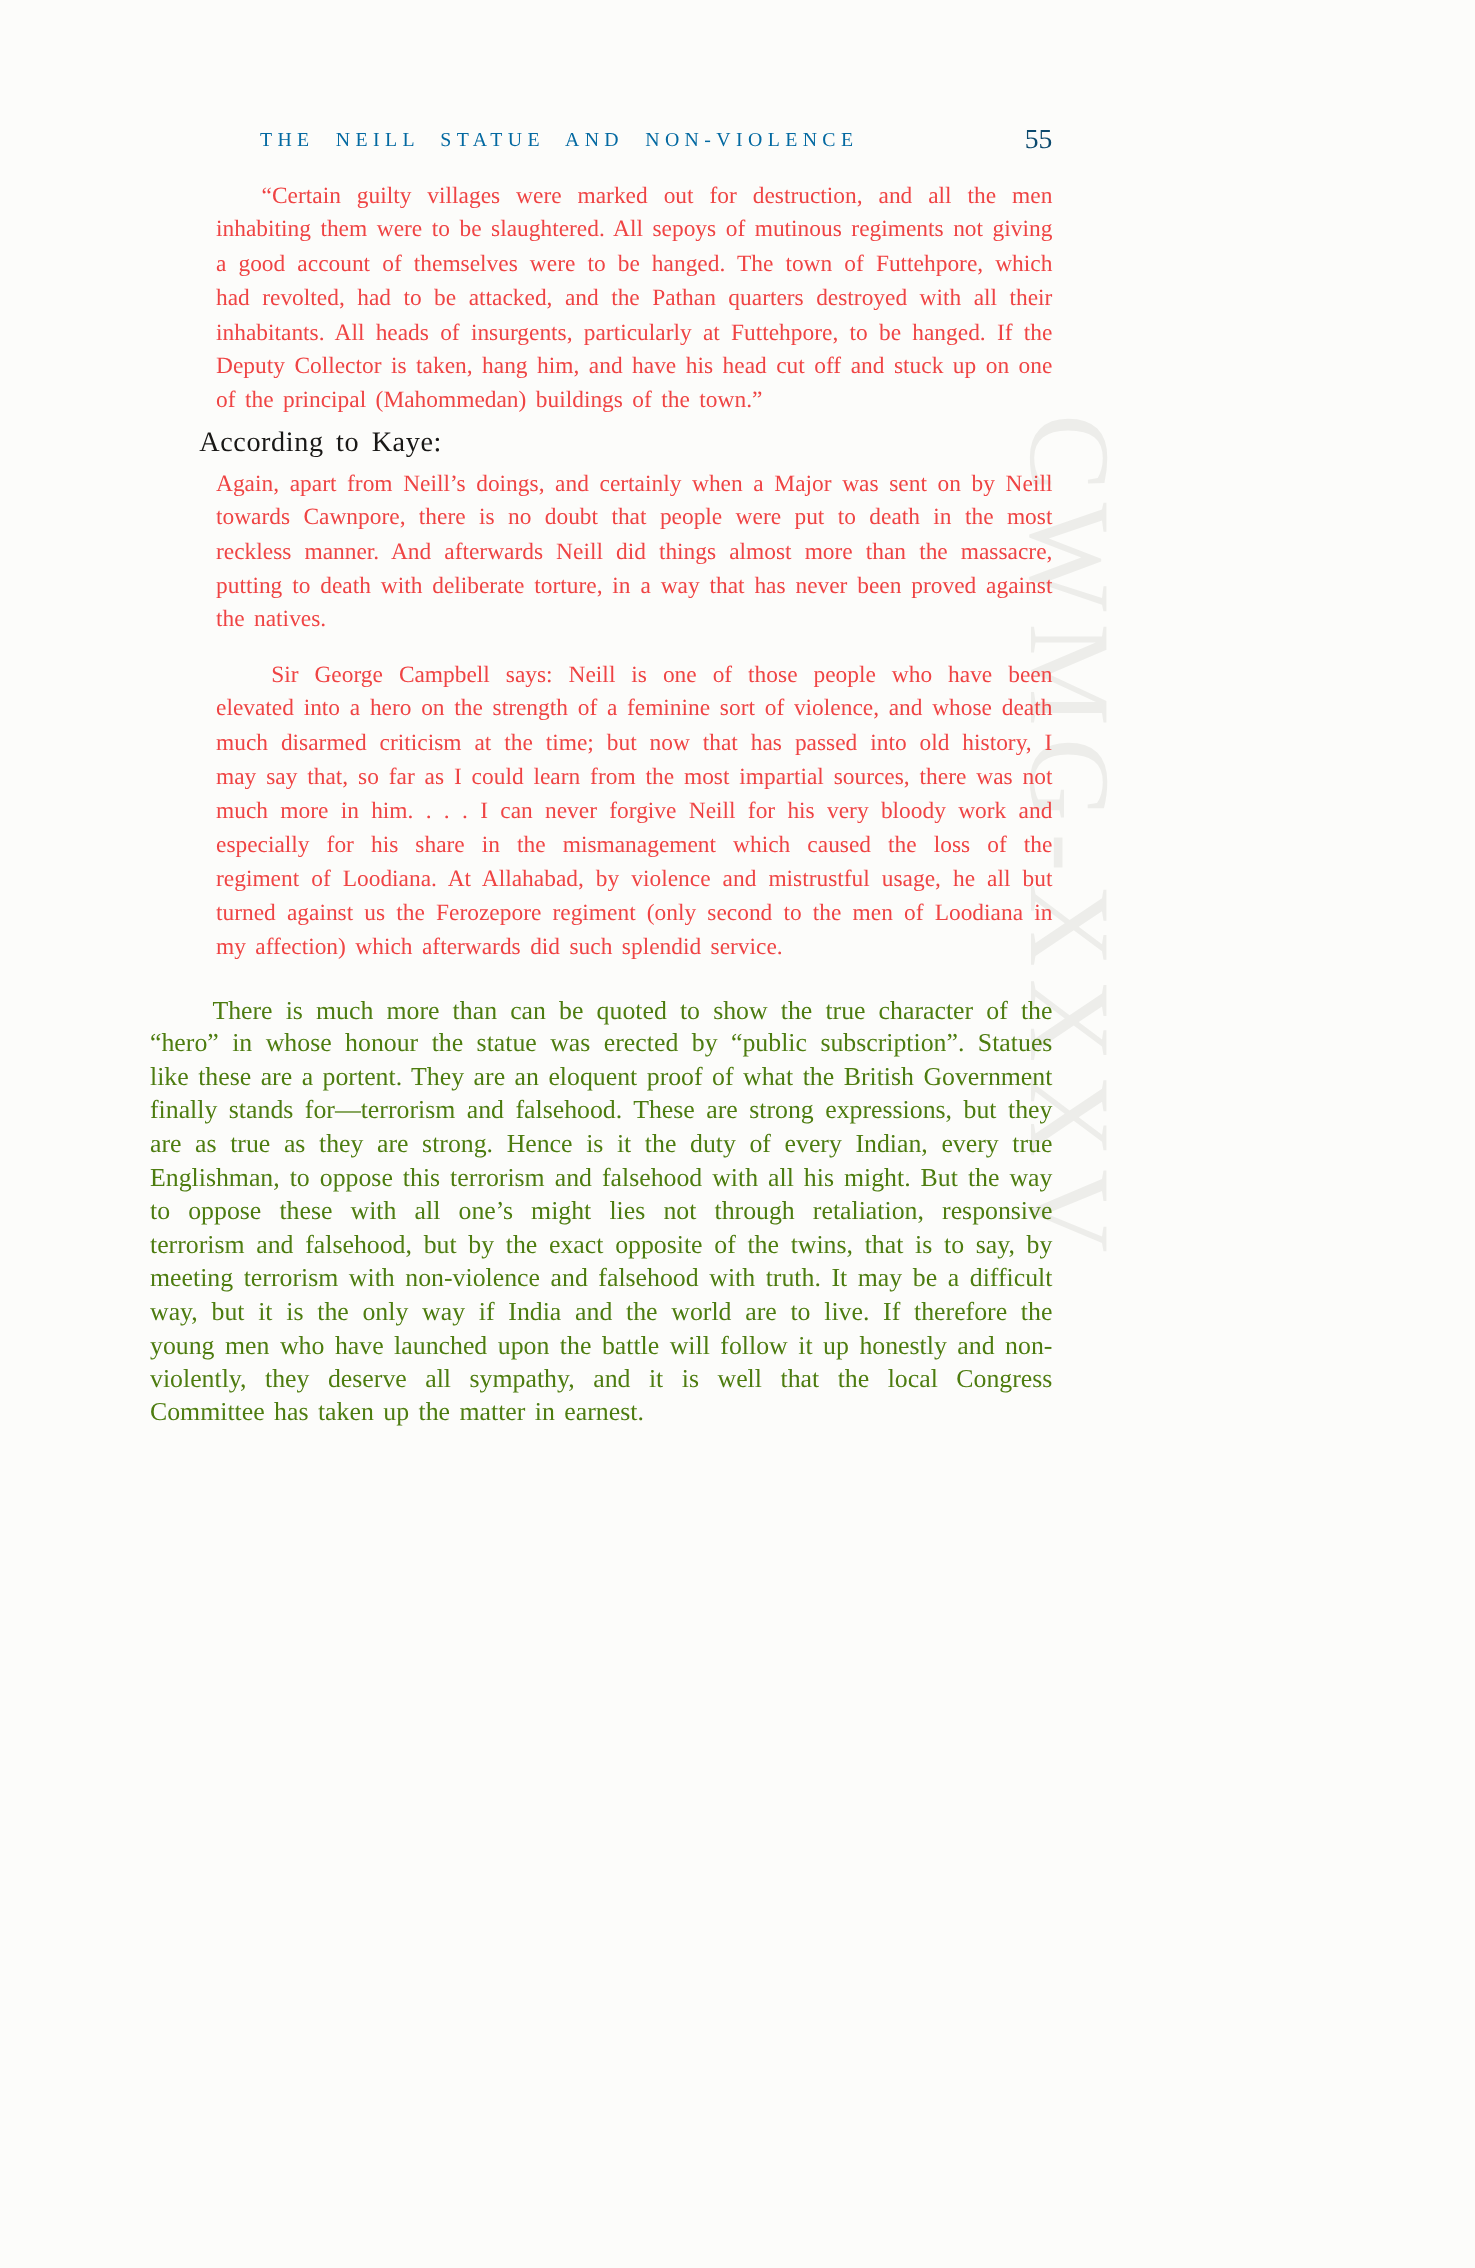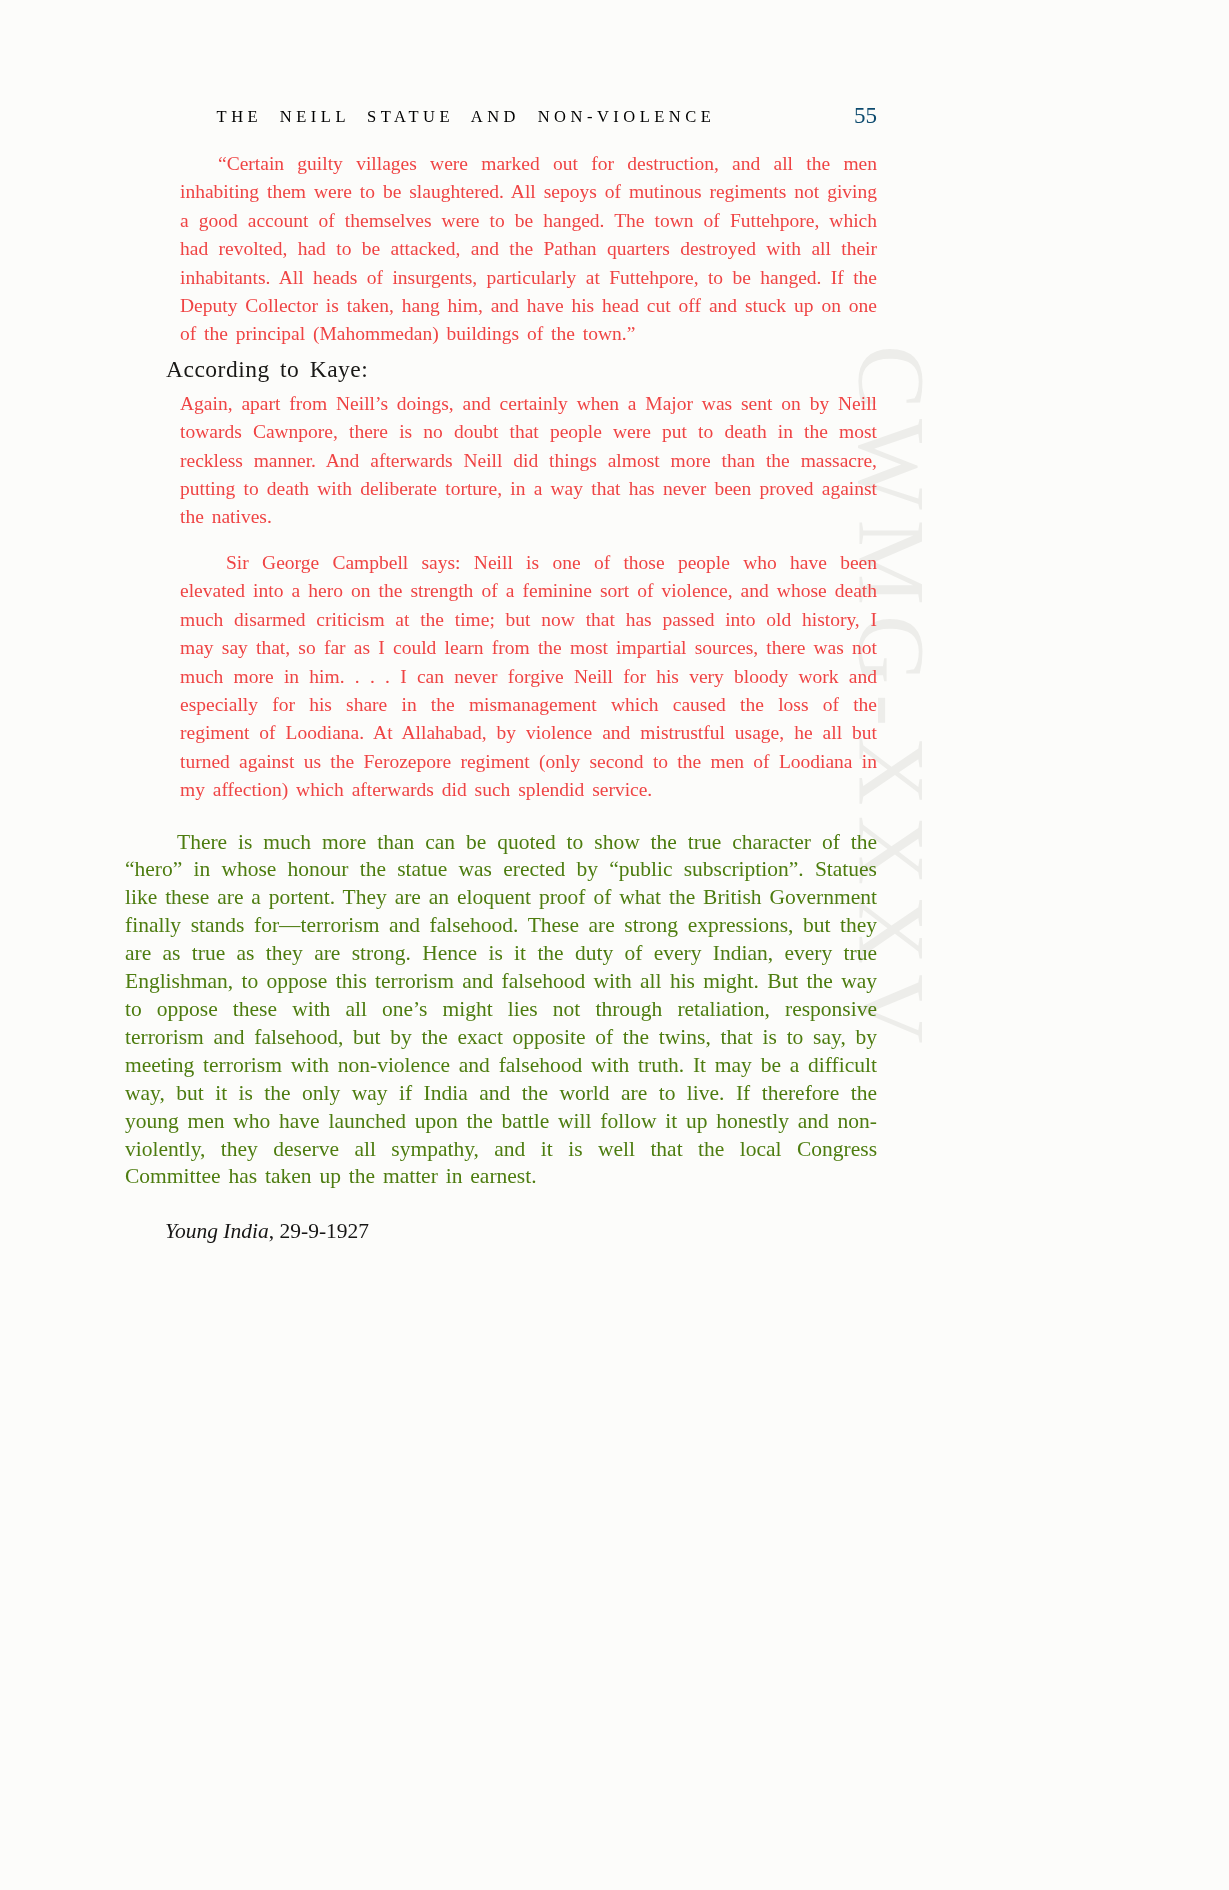--- a/index.html
+++ b/index.html
@@ -43,21 +43,21 @@
   }
   .running-title {
     position: absolute;
     left: 0;
     right: 70px;
     top: 4px;
     text-align: center;
     font-size: 16.5px;
     letter-spacing: 4.5px;
     word-spacing: 9px;
-    color: #000000;
+    color: #0369a1;
   }
   .page-number {
     position: absolute;
     right: 0;
     top: 0;
     font-size: 23px;
     color: #0c4a6e;
   }
   .text-block {
     position: absolute;
@@ -130,21 +130,18 @@
       <div class="kaye-heading">According to Kaye:</div>
 
       <p class="quote">Again, apart from Neill’s doings, and certainly when a Major was sent on by Neill towards Cawnpore, there is no doubt that people were put to death in the most reckless manner. And afterwards Neill did things almost more than the massacre, putting to death with deliberate torture, in a way that has never been proved against the natives.</p>
 
       <div class="spacer-sm"></div>
 
       <p class="quote sir-indent">Sir George Campbell says: Neill is one of those people who have been elevated into a hero on the strength of a feminine sort of violence, and whose death much disarmed criticism at the time; but now that has passed into old history, I may say that, so far as I could learn from the most impartial sources, there was not much more in him. . . . I can never forgive Neill for his very bloody work and especially for his share in the mismanagement which caused the loss of the regiment of Loodiana. At Allahabad, by violence and mistrustful usage, he all but turned against us the Ferozepore regiment (only second to the men of Loodiana in my affection) which afterwards did such splendid service.</p>
 
       <p class="main-paragraph">There is much more than can be quoted to show the true character of the “hero” in whose honour the statue was erected by “public subscription”. Statues like these are a portent. They are an eloquent proof of what the British Government finally stands for—terrorism and falsehood. These are strong expressions, but they are as true as they are strong. Hence is it the duty of every Indian, every true Englishman, to oppose this terrorism and falsehood with all his might. But the way to oppose these with all one’s might lies not through retaliation, responsive terrorism and falsehood, but by the exact opposite of the twins, that is to say, by meeting terrorism with non-violence and falsehood with truth. It may be a difficult way, but it is the only way if India and the world are to live. If therefore the young men who have launched upon the battle will follow it up honestly and non-violently, they deserve all sympathy, and it is well that the local Congress Committee has taken up the matter in earnest.</p>
 
-      <div class="citation">
-        <span class="work">Young India</span><span>, 29-9-1927</span>
-      </div>
 
     </div>
 
   </div>
 
 </div>
 
 </body></html>

